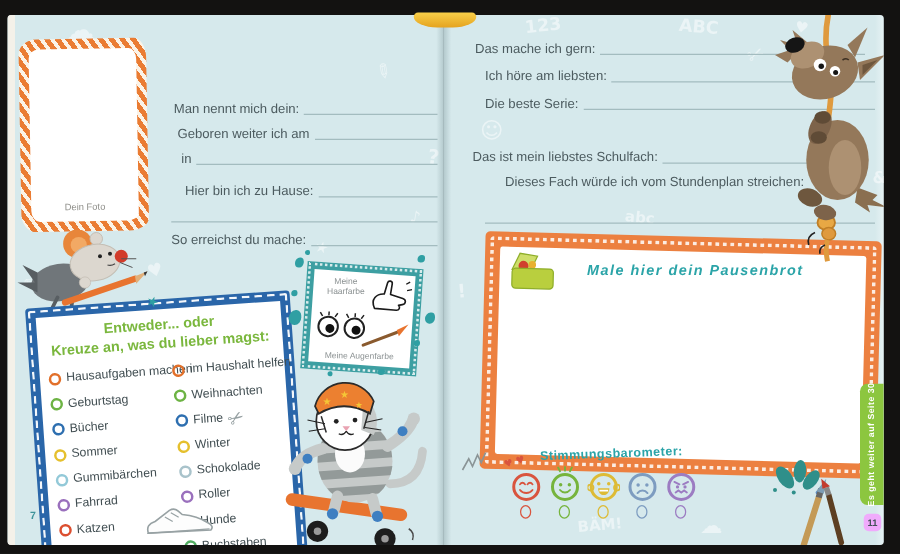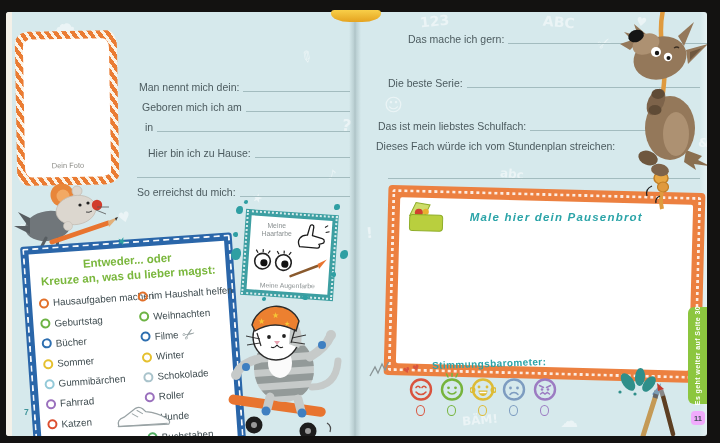--- a/index.html
+++ b/index.html
@@ -122,36 +122,36 @@
       <div class="photo-inner">
         <div class="photo-label">Dein Foto</div>
       </div>
     </div>
 
     <div class="frow" style="left:133px;top:68px;width:211px;">
       <span class="flab">Man nennt mich dein:</span>
         <span class="fline"></span>
     </div>
     <div class="frow" style="left:136px;top:88px;width:208px;">
-      <span class="flab">Geboren mich ich am</span>
+      <span class="flab">Geboren weiter ich am</span>
         <span class="fline"></span>
     </div>
     <div class="frow" style="left:139px;top:108px;width:205px;">
       <span class="flab">in</span>
         <span class="fline"></span>
     </div>
     <div class="frow" style="left:142px;top:134px;width:202px;">
       <span class="flab">Hier bin ich zu Hause:</span>
         <span class="fline"></span>
     </div>
     <div class="frow" style="left:131px;top:154px;width:213px;">
       <span class="fline" style="margin-left:0;"></span>
     </div>
     <div class="frow" style="left:131px;top:173px;width:213px;">
-      <span class="flab">So erreichst du mich:</span>
+      <span class="flab">So erreichst du mache:</span>
         <span class="fline"></span>
     </div>
 
     <svg class="abs" style="left:6px;top:172px;" width="108" height="64" viewBox="0 0 108 64">
       <ellipse cx="36" cy="42" rx="23" ry="15" fill="#70767a" transform="rotate(-8 36 42)"></ellipse>
       <polygon points="18,34 6,28 16,42 2,42 18,50" fill="#585e62"></polygon>
       <path d="M34 54l-4 8 M46 55l-1 8" stroke="#585e62" stroke-width="3" stroke-linecap="round"></path>
       <circle cx="50" cy="11" r="11.5" fill="#e8863a"></circle>
       <circle cx="51" cy="12" r="6.5" fill="#f2a964"></circle>
       <circle cx="65" cy="7" r="5" fill="#dcd7cf" stroke="#c4beb4" stroke-width=".8"></circle>
@@ -318,33 +318,37 @@
       <path d="M34 64Q18 68 13 78" stroke="#c6cac9" stroke-width="9" fill="none" stroke-linecap="round"></path>
       <circle cx="12" cy="80" r="5" fill="#c6cac9"></circle>
       <path d="M86 62Q102 52 106 42" stroke="#c6cac9" stroke-width="9" fill="none" stroke-linecap="round"></path>
       <circle cx="107" cy="40" r="5" fill="#c6cac9"></circle>
       <circle cx="22" cy="72" r="4" fill="#3f7fc1"></circle>
         <circle cx="98" cy="50" r="4" fill="#3f7fc1"></circle>
     </svg>
 
     <div class="pnum-l">7</div>
 
-    <div class="frow" style="left:402px;top:20px;width:312px;">
+    <div class="frow" style="left:374px;top:20px;width:312px;">
       <span class="flab">Das mache ich gern:</span>
+        <span class="fline"></span>
+    </div>
+    <div class="frow" style="left:382px;top:42px;width:312px;">
+      <span class="flab">Ich höre am liebsten:</span>
         <span class="fline"></span>
     </div>
     <div class="frow" style="left:382px;top:64px;width:312px;align-items:flex-end;">
       <span class="flab">Die beste Serie:</span>
         <span class="fline"></span>
     </div>
     <div class="frow" style="left:372px;top:107px;width:312px;">
       <span class="flab">Das ist mein liebstes Schulfach:</span>
         <span class="fline"></span>
     </div>
-    <div class="frow" style="left:370px;top:129px;width:312px;">
+    <div class="frow" style="left:398px;top:129px;width:312px;">
       <span class="flab">Dieses Fach würde ich vom Stundenplan streichen:</span>
     </div>
     <div class="frow" style="left:382px;top:155px;width:312px;">
       <span class="fline" style="margin-left:0;"></span>
     </div>
 
     <svg class="abs" style="left:602px;top:-2px;z-index:5;" width="104" height="202" viewBox="0 0 104 202">
       <path d="M55 0c-4 18-2 34 1 50 2 12 0 26-2 40-2 12-1 22 0 32" stroke="#df9a3e" stroke-width="4.5" fill="none"></path>
       <ellipse cx="53" cy="168" rx="7" ry="6" fill="#e8a844" stroke="#c07f27" stroke-width="1.5"></ellipse>
       <ellipse cx="55" cy="177" rx="5.5" ry="5" fill="#df9a3e" stroke="#c07f27" stroke-width="1.2"></ellipse>

